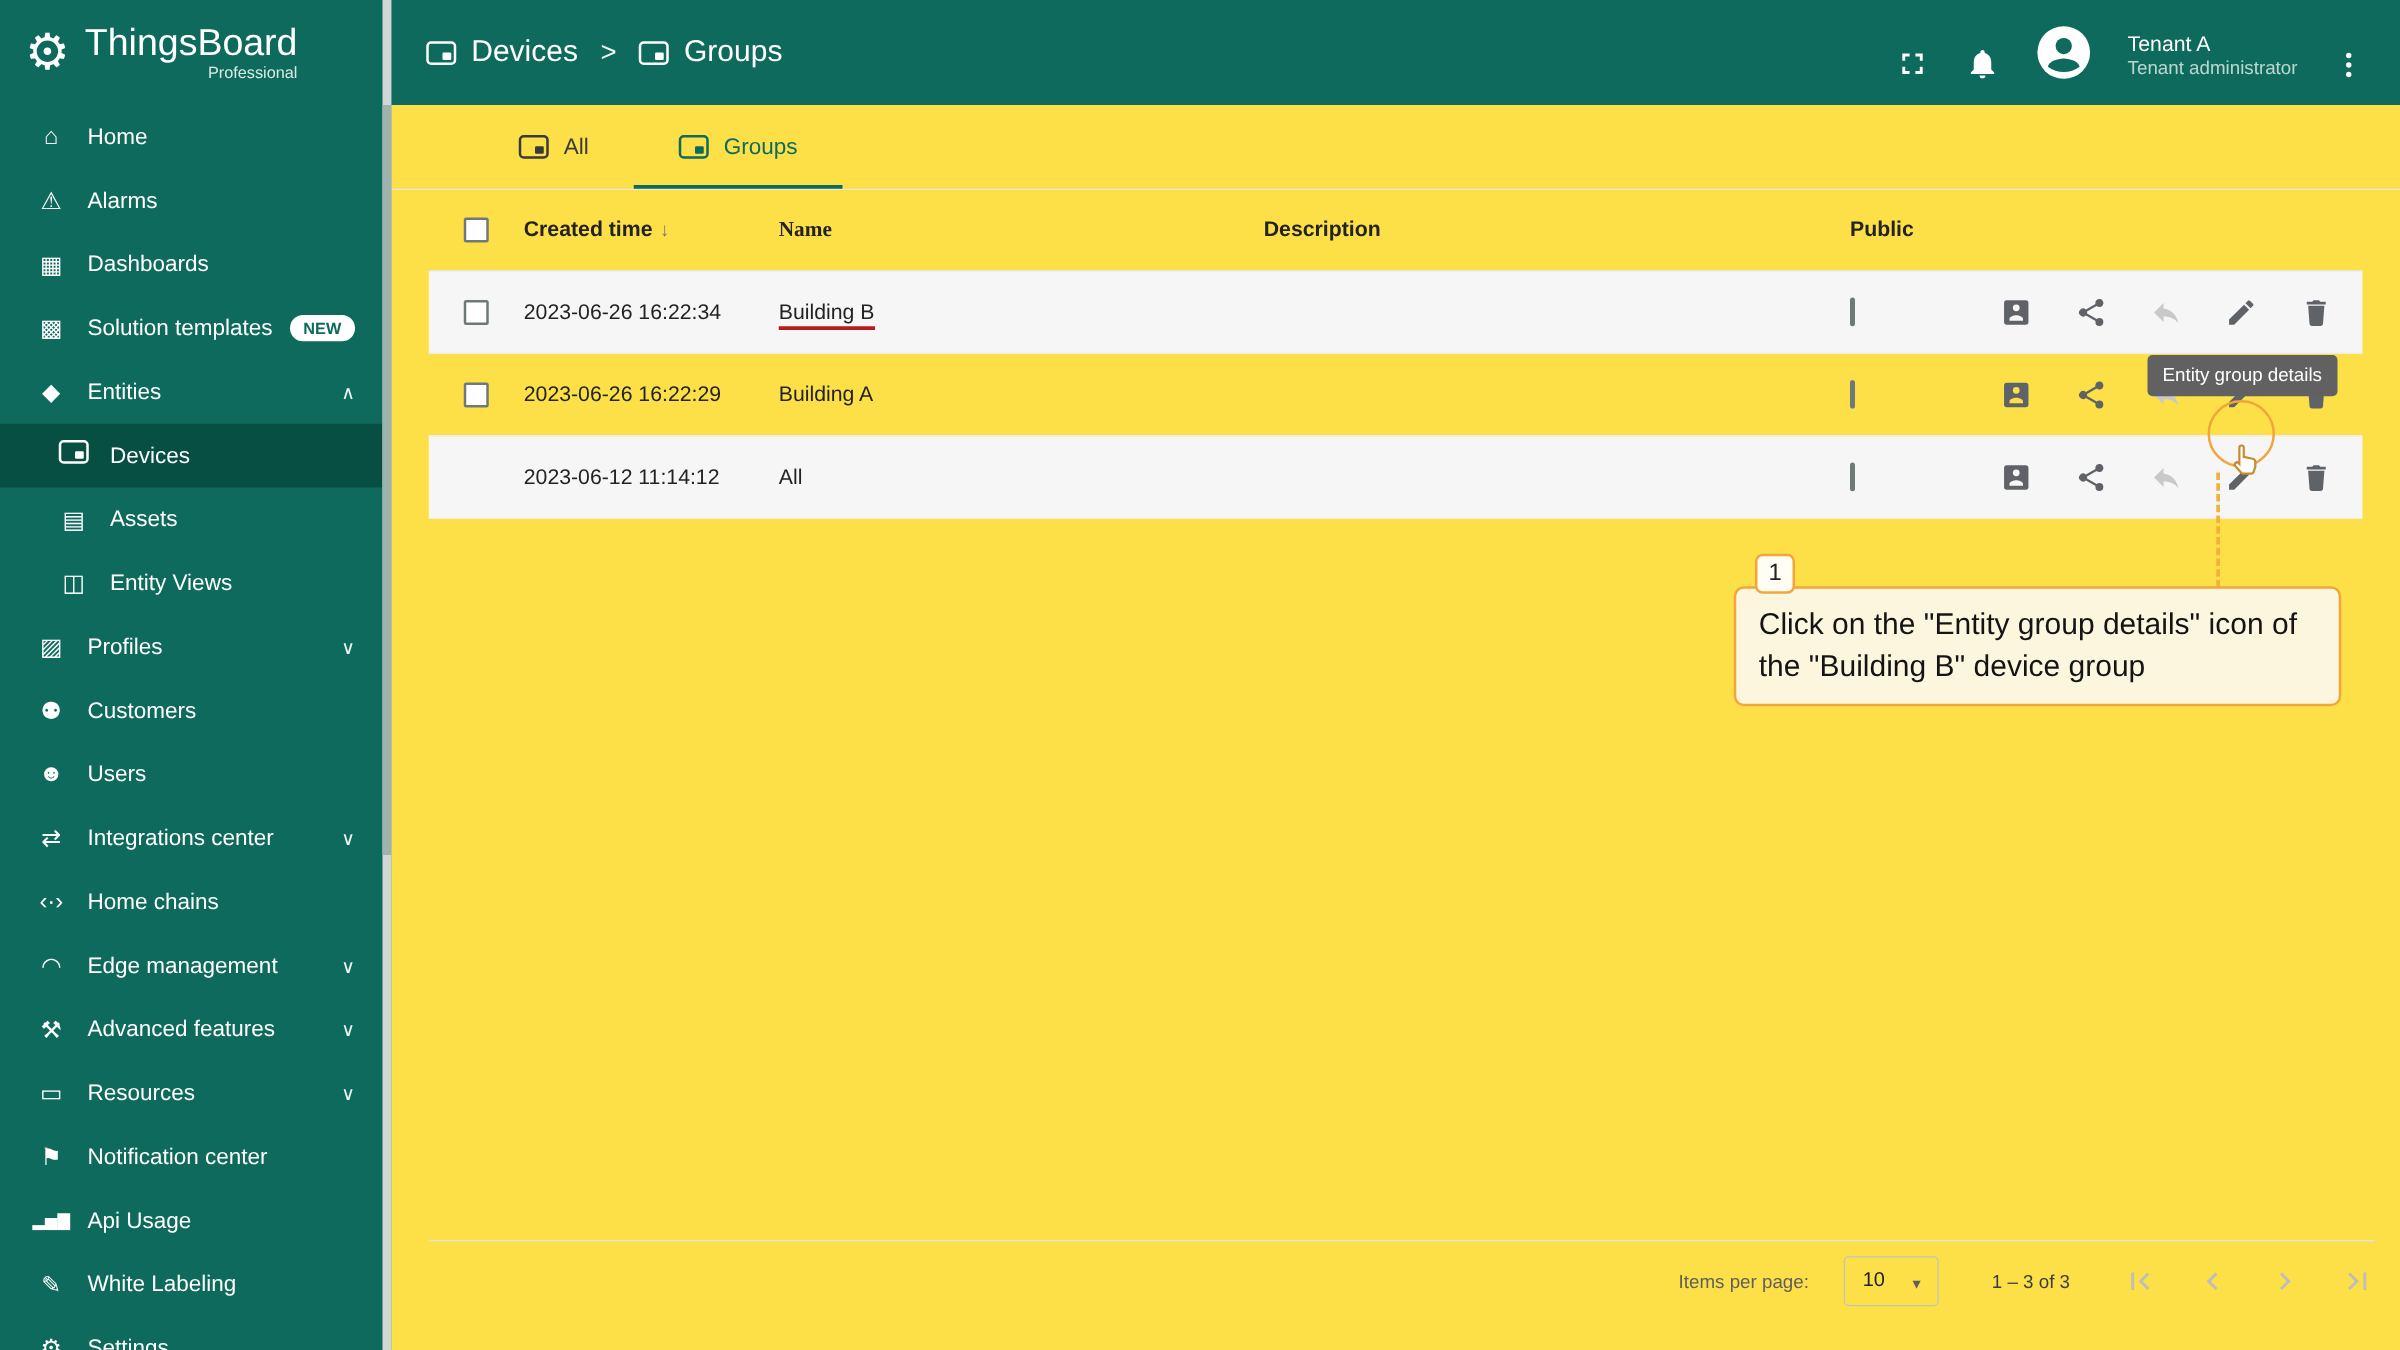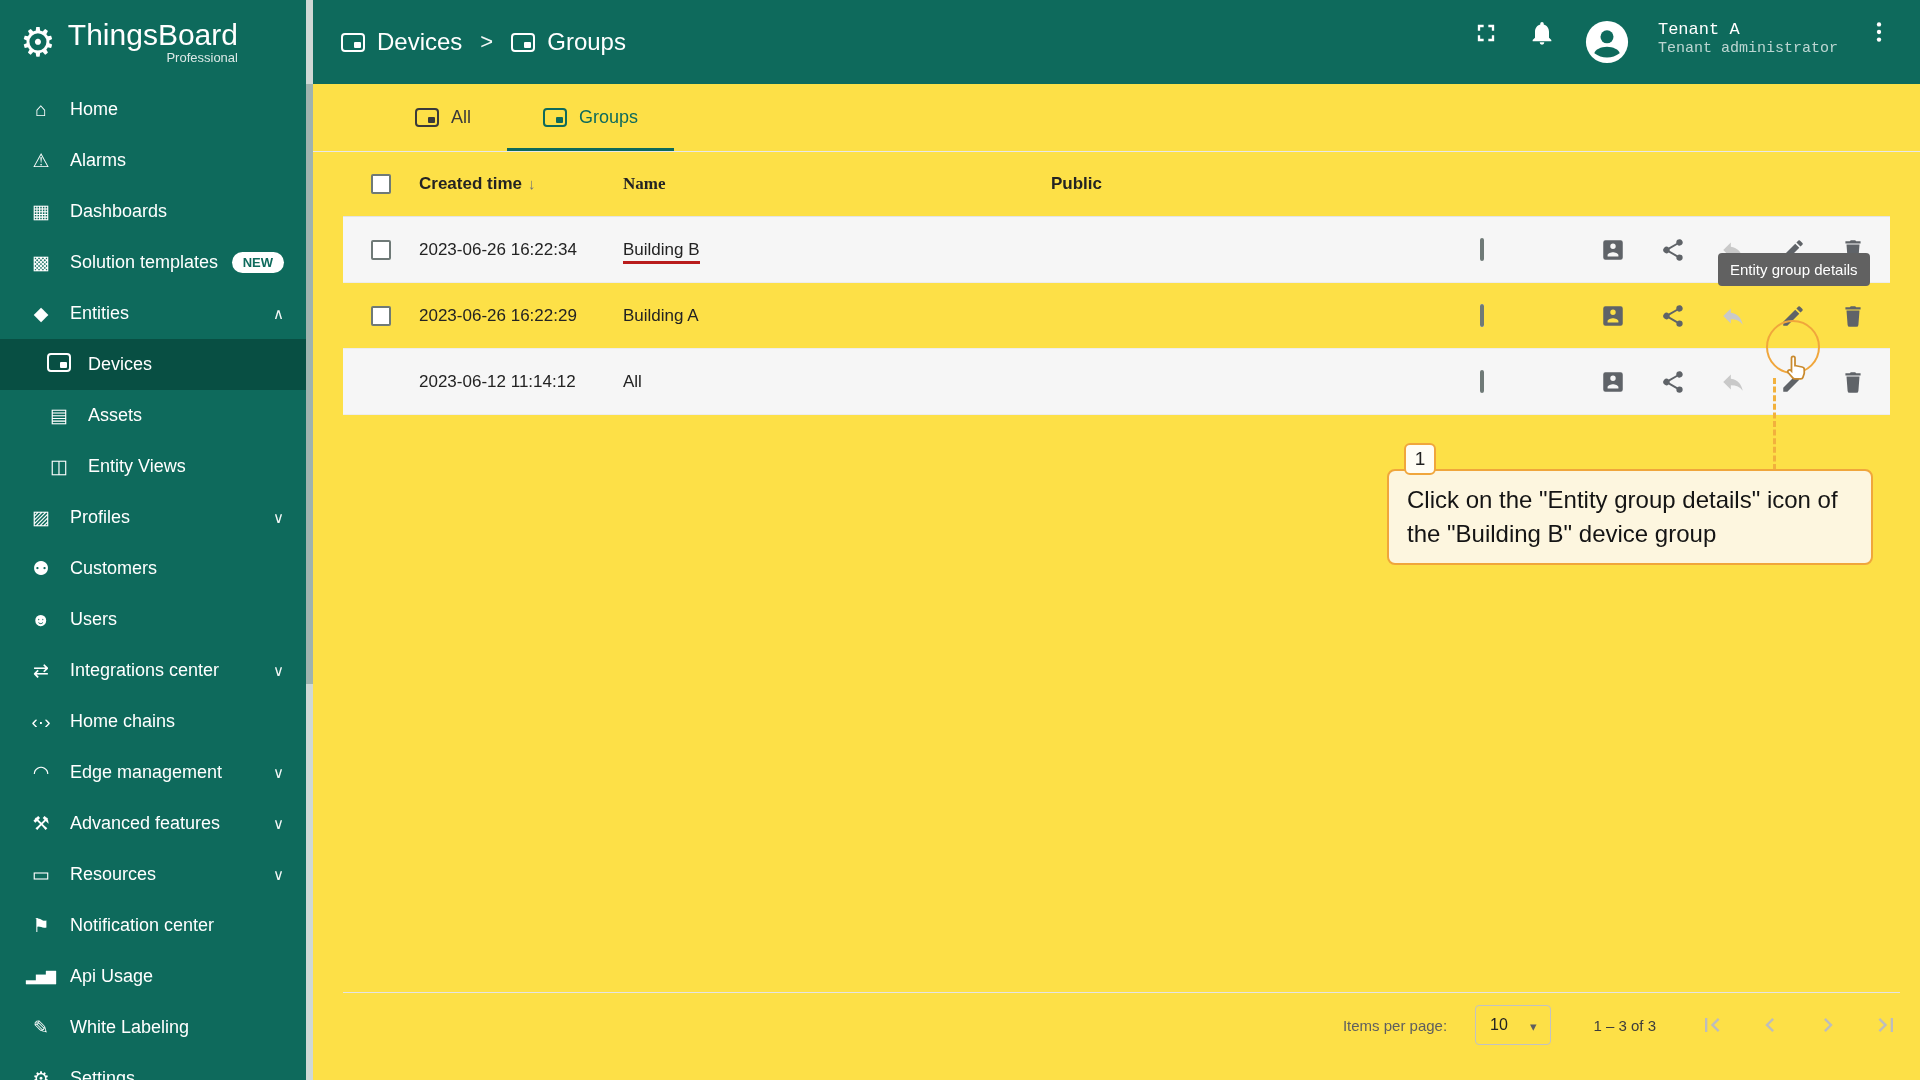--- a/index.html
+++ b/index.html
@@ -24,21 +24,21 @@
 
   
   .dev-icon{width:20px;height:15px;border:2px solid currentColor;border-radius:4px;position:relative;display:inline-block;flex:none;}
   .dev-icon::after{content:"";position:absolute;right:2px;bottom:2px;width:7px;height:6px;background:currentColor;border-radius:1px;}
 
   
   .topbar{position:absolute;left:313px;top:0;right:0;height:84px;background:#0e6a5c;color:#fff;
           display:flex;align-items:center;padding:0 28px;box-sizing:border-box;}
   .crumb{display:flex;align-items:center;gap:12px;font-size:24px;}
   .crumb-sep{margin:0 18px;font-size:22px;opacity:.95;}
-  .tb-right{margin-left:auto;display:flex;align-items:flex-start;gap:28px;font-family:Liberation Mono, monospace;}
+  .tb-right{margin-left:auto;display:flex;align-items:flex-end;gap:28px;}
   .userblock{text-align:left;line-height:1.25;}
   .user-name{font-size:17px;}
   .user-role{font-size:15px;color:rgba(255,255,255,.72);}
   .iconbtn{display:flex;align-items:center;justify-content:center;cursor:pointer;background:none;border:none;padding:0;}
 
   
   .main{position:absolute;left:313px;top:84px;right:0;bottom:0;background:#fde047;}
   .tabs{display:flex;height:68px;padding-left:66px;border-bottom:1px solid #e8e8e8;box-sizing:border-box;}
   .tab{display:flex;align-items:center;gap:12px;padding:0 36px;font-size:18px;font-weight:500;color:#3a3a3a;position:relative;cursor:pointer;}
   .tab.active{color:#0e6a5c;}
@@ -64,21 +64,21 @@
   
   .paginator{position:absolute;left:30px;right:20px;top:908px;height:64px;border-top:1px solid #e4e4e4;
              display:flex;align-items:center;justify-content:flex-end;gap:28px;}
   .pp-label{font-size:15px;color:#5f5f5f;}
   .pp-select{display:flex;align-items:flex-end;gap:22px;border:1px solid #c2c2c2;border-radius:4px;padding:10px 14px;font-size:16px;color:#222;cursor:pointer;}
   .pp-caret{color:#5f5f5f;font-size:13px;}
   .pp-range{font-size:15px;color:#3c3c3c;margin:0 14px;}
   .pager{display:flex;align-items:center;gap:30px;}
 
   
-  .tooltip{position:absolute;left:1718px;top:253px;background:#616161;color:#fff;font-size:15px;
+  .tooltip{position:absolute;left:1718px;top:284px;background:#616161;color:#fff;font-size:15px;
            padding:8px 12px;border-radius:4px;z-index:20;white-space:nowrap;}
   .ann-circle{position:absolute;left:1766px;top:320px;width:54px;height:54px;border:2px solid #f0a63c;border-radius:50%;z-index:19;box-sizing:border-box;}
   .ann-cursor{position:absolute;left:1782px;top:352px;z-index:21;}
   .ann-dash{position:absolute;left:1773px;top:378px;height:92px;border-left:3px dashed #f2b13d;z-index:18;}
   .ann-box{position:absolute;left:1387px;top:469px;width:486px;box-sizing:border-box;background:#fdf6df;
            border:2px solid #f0a63c;border-radius:8px;padding:12px 18px;font-size:24px;line-height:34px;color:#141414;z-index:19;}
   .ann-step{position:absolute;left:1404px;top:443px;width:32px;height:32px;background:#fffdf4;border:2px solid #f0a63c;border-radius:6px;
             display:flex;align-items:center;justify-content:center;font-size:19px;color:#222;z-index:22;box-sizing:border-box;}
 </style>
 </head>
@@ -243,20 +243,21 @@
 
   <div class="table">
     <div class="t-row head">
       <span class="chkcell">
           <span class="checkbox"></span>
         </span>
       <span class="cell">
         <span>Created time</span><span class="sort-arrow">↓</span>
       </span>
       <span class="cell" style="font-weight:bold;font-family:Liberation Serif, serif;">Name</span>
+      <span class="cell" style="font-weight:bold;">Description</span>
       <span class="cell pub" style="font-weight:bold;">Public</span>
       <span></span>
     </div>
 
     <div class="t-row alt">
       <span class="chkcell">
           <span class="checkbox"></span>
         </span>
       <span class="cell">2023-06-26 16:22:34</span>
       <span class="cell"><span class="name-mark">Building B</span></span>

